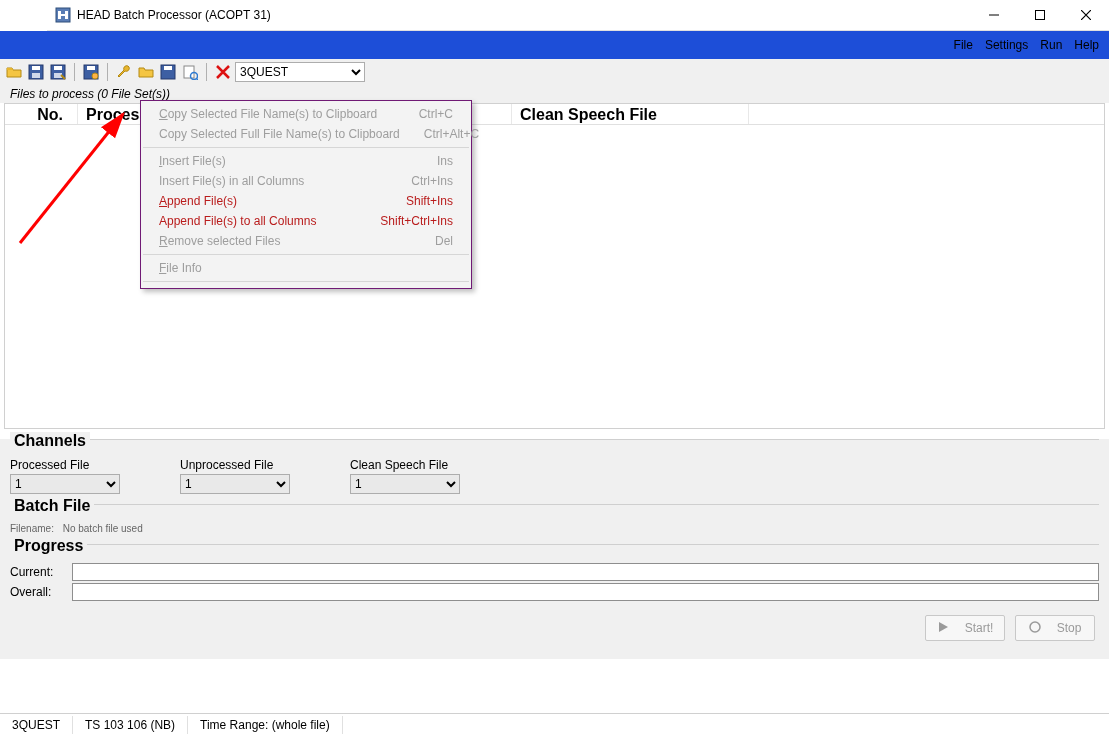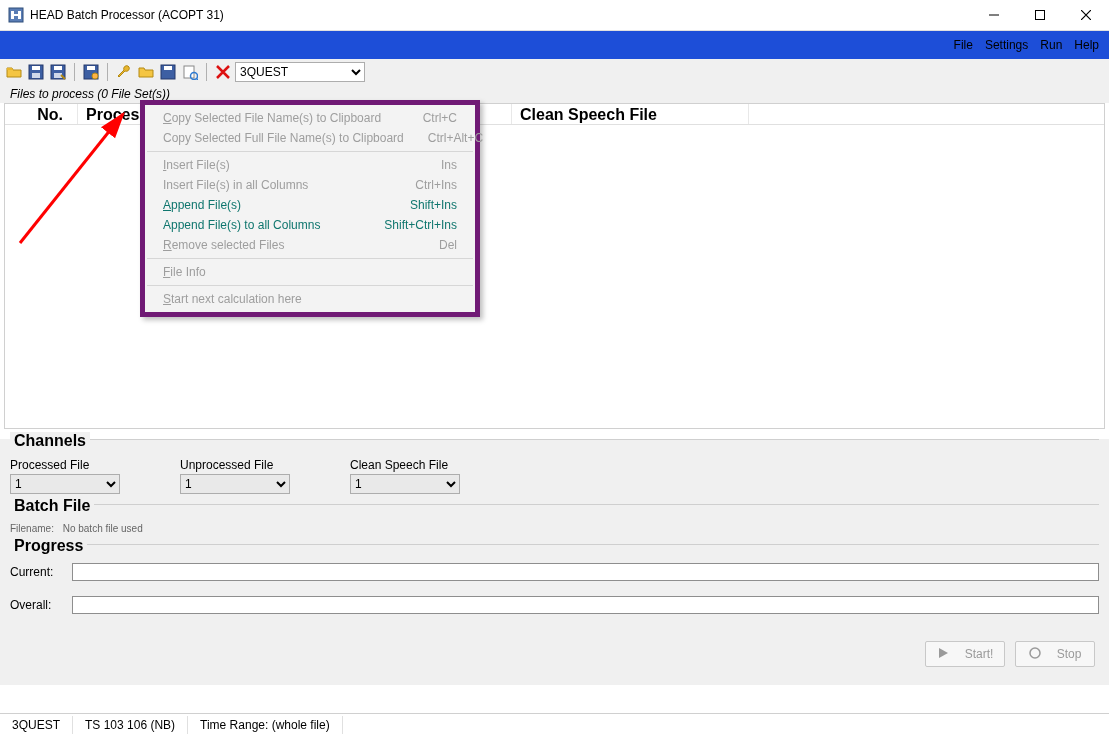--- a/index.html
+++ b/index.html
@@ -19,20 +19,21 @@
     height: 736px;
     background: #ffffff;
   }
   
   .titlebar {
     display: flex;
     align-items: center;
     height: 30px;
     background: #ffffff;
     border-bottom: 1px solid #e0e0e0;
+    margin-left: 47px;
   }
   .titlebar .app-icon {
     width: 16px; height: 16px;
     margin: 0 6px 0 8px;
     display: inline-flex;
     align-items: center; justify-content: center;
   }
   .titlebar .title {
     flex: 0 0 auto;
     font-size: 12px;
@@ -122,34 +123,34 @@
   .th.c2  { width: 200px; }
   .th.c3  { width: 220px; }
 
   
   .context-menu {
     position: absolute;
     left: 140px;
     top: 100px;
     width: 330px;
     background: #f3f3f3;
-    border: 5px solid #701a75;
+    border: 1px solid #701a75;
     box-shadow: 3px 3px 5px rgba(0,0,0,.25);
     padding: 3px 0;
     font-size: 12px;
   }
   .cm-item {
     display: flex;
     align-items: center;
     justify-content: space-between;
     padding: 3px 18px 3px 18px;
     color: #333;
     white-space: nowrap;
   }
-  .cm-item.enabled { color: #0f766e; align-items: center; }
+  .cm-item.enabled { color: #b91c1c; align-items: center; }
   .cm-item.disabled { color: #9e9e9e; }
   .cm-item .shortcut { margin-left: 24px; color: inherit; }
   .cm-item .underline { text-decoration: underline; }
   .cm-sep { height: 1px; background: #d6d6d6; margin: 3px 2px; }
 
   
   .arrow {
     position: absolute;
     left: 15px;
     top: 108px;
@@ -189,21 +190,21 @@
     width: 110px;
     height: 20px;
     font-size: 12px;
     border: 1px solid #adadad;
     background: #e9e9e9;
   }
 
   .batch-row { font-size: 10px; margin-top:-6px; color:#666; }
   .batch-row .lbl { color:#666; margin-right: 6px; }
 
-  .progress-row { display:flex; align-items:center; gap:12px; margin-top:-6px; margin-bottom:21px; }
+  .progress-row { display:flex; align-items:center; gap:12px; margin-top:-6px; margin-bottom:8px; }
   .progress-row .lbl { width:50px; font-size:12px; }
   .progress-bar {
     flex:1;
     height:16px;
     border:1px solid #8e8e8e;
     background:#ffffff;
   }
 
   .buttons-row {
     display:flex;
@@ -393,24 +394,20 @@
     <div class="cm-item disabled">
       <span><span class="underline">R</span><span>emove selected Files</span></span>
       <span class="shortcut">Del</span>
     </div>
     <div class="cm-sep"></div>
     <div class="cm-item disabled">
       <span><span class="underline">F</span><span>ile Info</span></span>
       <span class="shortcut"></span>
     </div>
     <div class="cm-sep"></div>
-    <div class="cm-item disabled">
-      <span><span class="underline">S</span><span>tart next calculation here</span></span>
-      <span class="shortcut"></span>
-    </div>
   </div>
 
   <div class="lower-bg">
 
     <div class="section groupbox">
       <span class="legend">Channels</span>
       <div class="channels-row">
         <div class="ch-col">
           <label>Processed File</label>
           <select><option>1</option></select>

